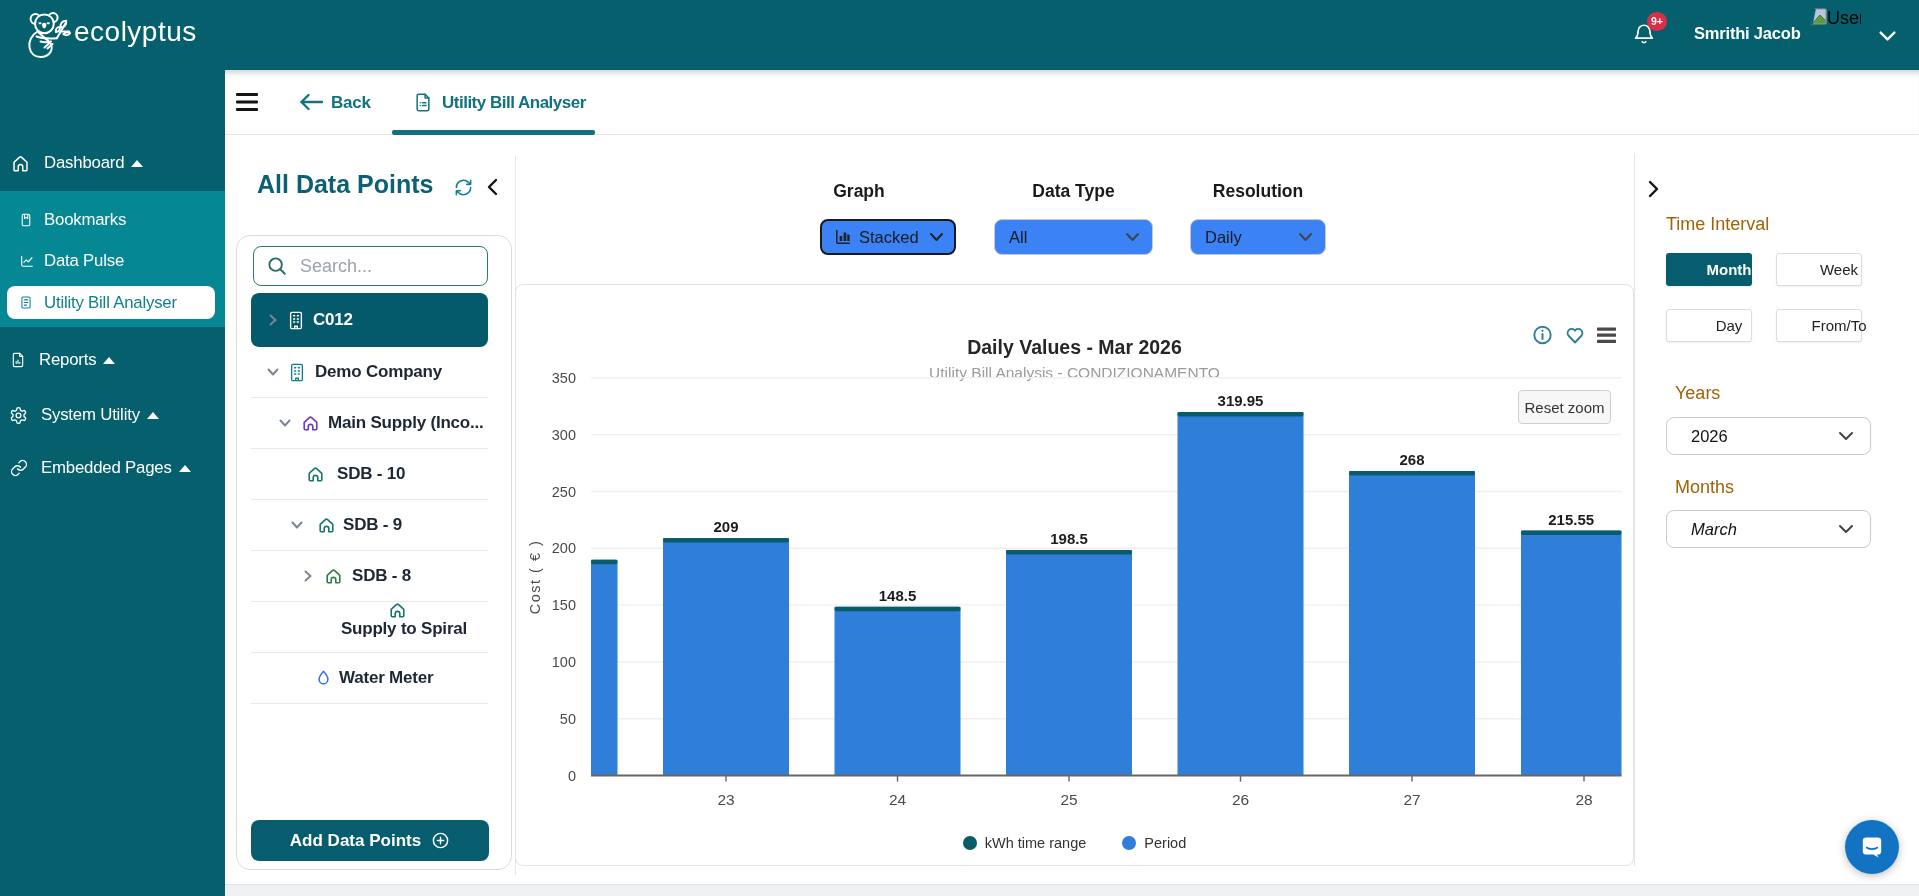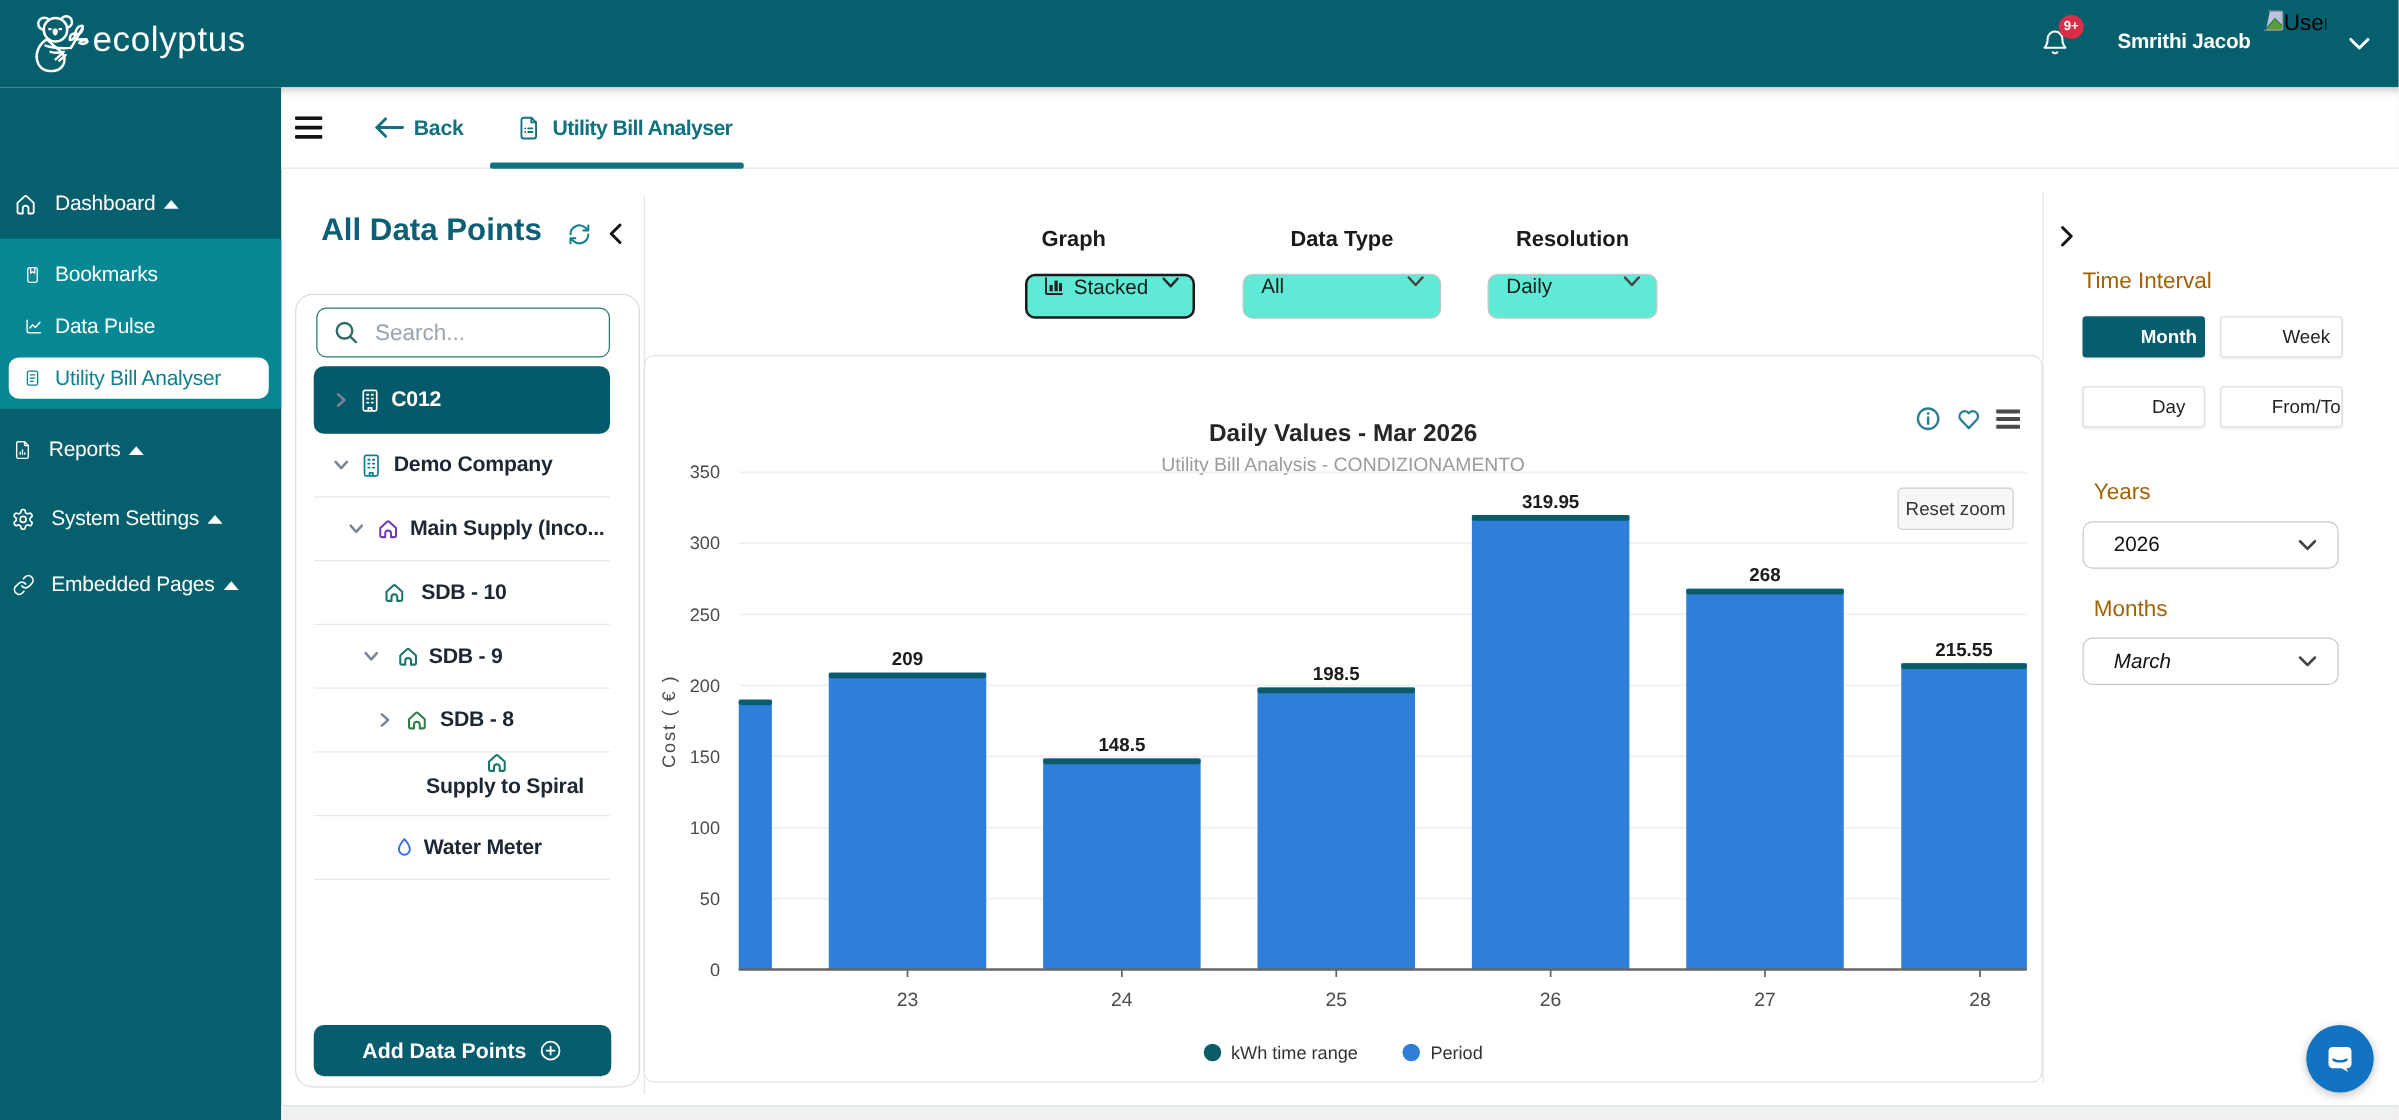--- a/index.html
+++ b/index.html
@@ -52,40 +52,40 @@
   .trow .lbl { font-size:17px; font-weight:600; color:#1d2733; letter-spacing:-0.2px; }
   .trow.sel { height:54px; background:#04596a; border-radius:8px; border-bottom:none; }
   .trow.sel .lbl { color:#fff; }
   .chev { color:#7b8694; flex:none; display:flex; }
   .addbtn { left:251px; top:820px; width:238px; height:41px; background:#075d6d; border-radius:8px;
      color:#fff; display:flex; align-items:center; justify-content:center; gap:10px;
      font-size:17px; font-weight:bold; }
 
   
   .ctl-label { position:absolute; top:181px; font-size:17.5px; font-weight:bold; color:#1a1a1a; text-align:center; }
-  .select { position:absolute; top:219px; height:36px; background:#5eead4; border:1px solid #c8c8c8;
-     border-radius:8px; display:flex; align-items:flex-start; font-size:16.5px; color:#1a1a1a; }
+  .select { position:absolute; top:219px; height:36px; background:#3b82f6; border:1px solid #c8c8c8;
+     border-radius:8px; display:flex; align-items:center; font-size:16.5px; color:#1a1a1a; }
   .select.dark { border:2px solid #1a1a1a; }
 
   
   .chart-card { left:515px; top:284px; width:1119px; height:582px; background:#fff;
      border:1px solid #e3e3e3; border-radius:8px; }
   .chart-title { left:515px; top:336px; width:1119px; text-align:center; font-size:19.5px;
      font-weight:bold; color:#262626; }
   .chart-sub { left:515px; top:364px; width:1119px; text-align:center; font-size:15.5px; color:#9b9b9b; }
   .resetzoom { left:1518px; top:390px; width:93px; height:34px; background:#f7f7f7;
      border:1px solid #cfcfcf; border-radius:4px; font-size:15px; color:#333;
      display:flex; align-items:center; justify-content:center; }
   .legend { left:515px; top:835px; width:1119px; display:flex; justify-content:center;
      gap:36px; align-items:center; font-size:14.5px; color:#333; }
   .ldot { display:inline-block; width:14px; height:14px; border-radius:50%; margin-right:8px; vertical-align:-2px;}
 
   
   .rp-h { position:absolute; color:#a16207; font-size:18px; }
-  .tbtn { position:absolute; width:98px; height:33px; border:1px solid #ddd; border-radius:3px;
+  .tbtn { position:absolute; width:86px; height:33px; border:1px solid #ddd; border-radius:3px;
      background:#fff; font-size:15px; color:#222; display:flex; align-items:center;
      justify-content:center; box-shadow:0 1px 2px rgba(0,0,0,0.08);padding-left:40px; }
   .tbtn.active { background:#075d6d; color:#fff; font-weight:bold; border:none; }
   .rsel { position:absolute; left:1666px; width:205px; height:38px; border:1px solid #c9c9c9;
      border-radius:8px; background:#fff; display:flex; align-items:center; font-size:16.5px; color:#111; }
   .comparebtn { left:1666px; top:576px; width:208px; height:38px; background:#075d6d; border-radius:8px;
      color:#fff; font-weight:bold; font-size:16.5px; display:flex; align-items:center; justify-content:center; }
 
   .chat { left:1845px; top:820px; width:54px; height:54px; border-radius:50%; background:#1173c2;
      display:flex; align-items:center; justify-content:center; box-shadow:0 2px 8px rgba(0,0,0,0.25);}
@@ -191,21 +191,21 @@
       </div>
     <div class="srow" style="top:328px;">
         <span style="width:9px"></span>
         <span id="ic-gear" style="display:flex">
           <svg width="19" height="19" viewBox="0 0 24 24" fill="none" stroke="#fff" stroke-width="1.7" stroke-linejoin="round" stroke-linecap="round">
             <path d="M12.22 2h-.44a2 2 0 0 0-2 2v.18a2 2 0 0 1-1 1.73l-.43.25a2 2 0 0 1-2 0l-.15-.08a2 2 0 0 0-2.73.73l-.22.38a2 2 0 0 0 .73 2.73l.15.1a2 2 0 0 1 1 1.72v.51a2 2 0 0 1-1 1.74l-.15.09a2 2 0 0 0-.73 2.73l.22.38a2 2 0 0 0 2.73.73l.15-.08a2 2 0 0 1 2 0l.43.25a2 2 0 0 1 1 1.73V20a2 2 0 0 0 2 2h.44a2 2 0 0 0 2-2v-.18a2 2 0 0 1 1-1.73l.43-.25a2 2 0 0 1 2 0l.15.08a2 2 0 0 0 2.73-.73l.22-.39a2 2 0 0 0-.73-2.73l-.15-.08a2 2 0 0 1-1-1.74v-.5a2 2 0 0 1 1-1.74l.15-.09a2 2 0 0 0 .73-2.73l-.22-.38a2 2 0 0 0-2.73-.73l-.15.08a2 2 0 0 1-2 0l-.43-.25a2 2 0 0 1-1-1.73V4a2 2 0 0 0-2-2z"></path>
             <circle cx="12" cy="12" r="3"></circle>
           </svg>
         </span>
         <span style="width:13px"></span>
-        <span class="txt">System Settings</span>
+        <span class="txt">System Utility</span>
         <span class="caret-up"></span>
       </div>
     <div class="srow" style="top:381px;">
         <span style="width:10px"></span>
         <span id="ic-link" style="display:flex">
           <svg width="18" height="18" viewBox="0 0 24 24" fill="none" stroke="#fff" stroke-width="1.8" stroke-linecap="round" stroke-linejoin="round">
             <path d="M10 13a5 5 0 0 0 7.54.54l3-3a5 5 0 0 0-7.07-7.07l-1.72 1.71"></path>
             <path d="M14 11a5 5 0 0 0-7.54-.54l-3 3a5 5 0 0 0 7.07 7.07l1.71-1.71"></path>
           </svg>
         </span>

